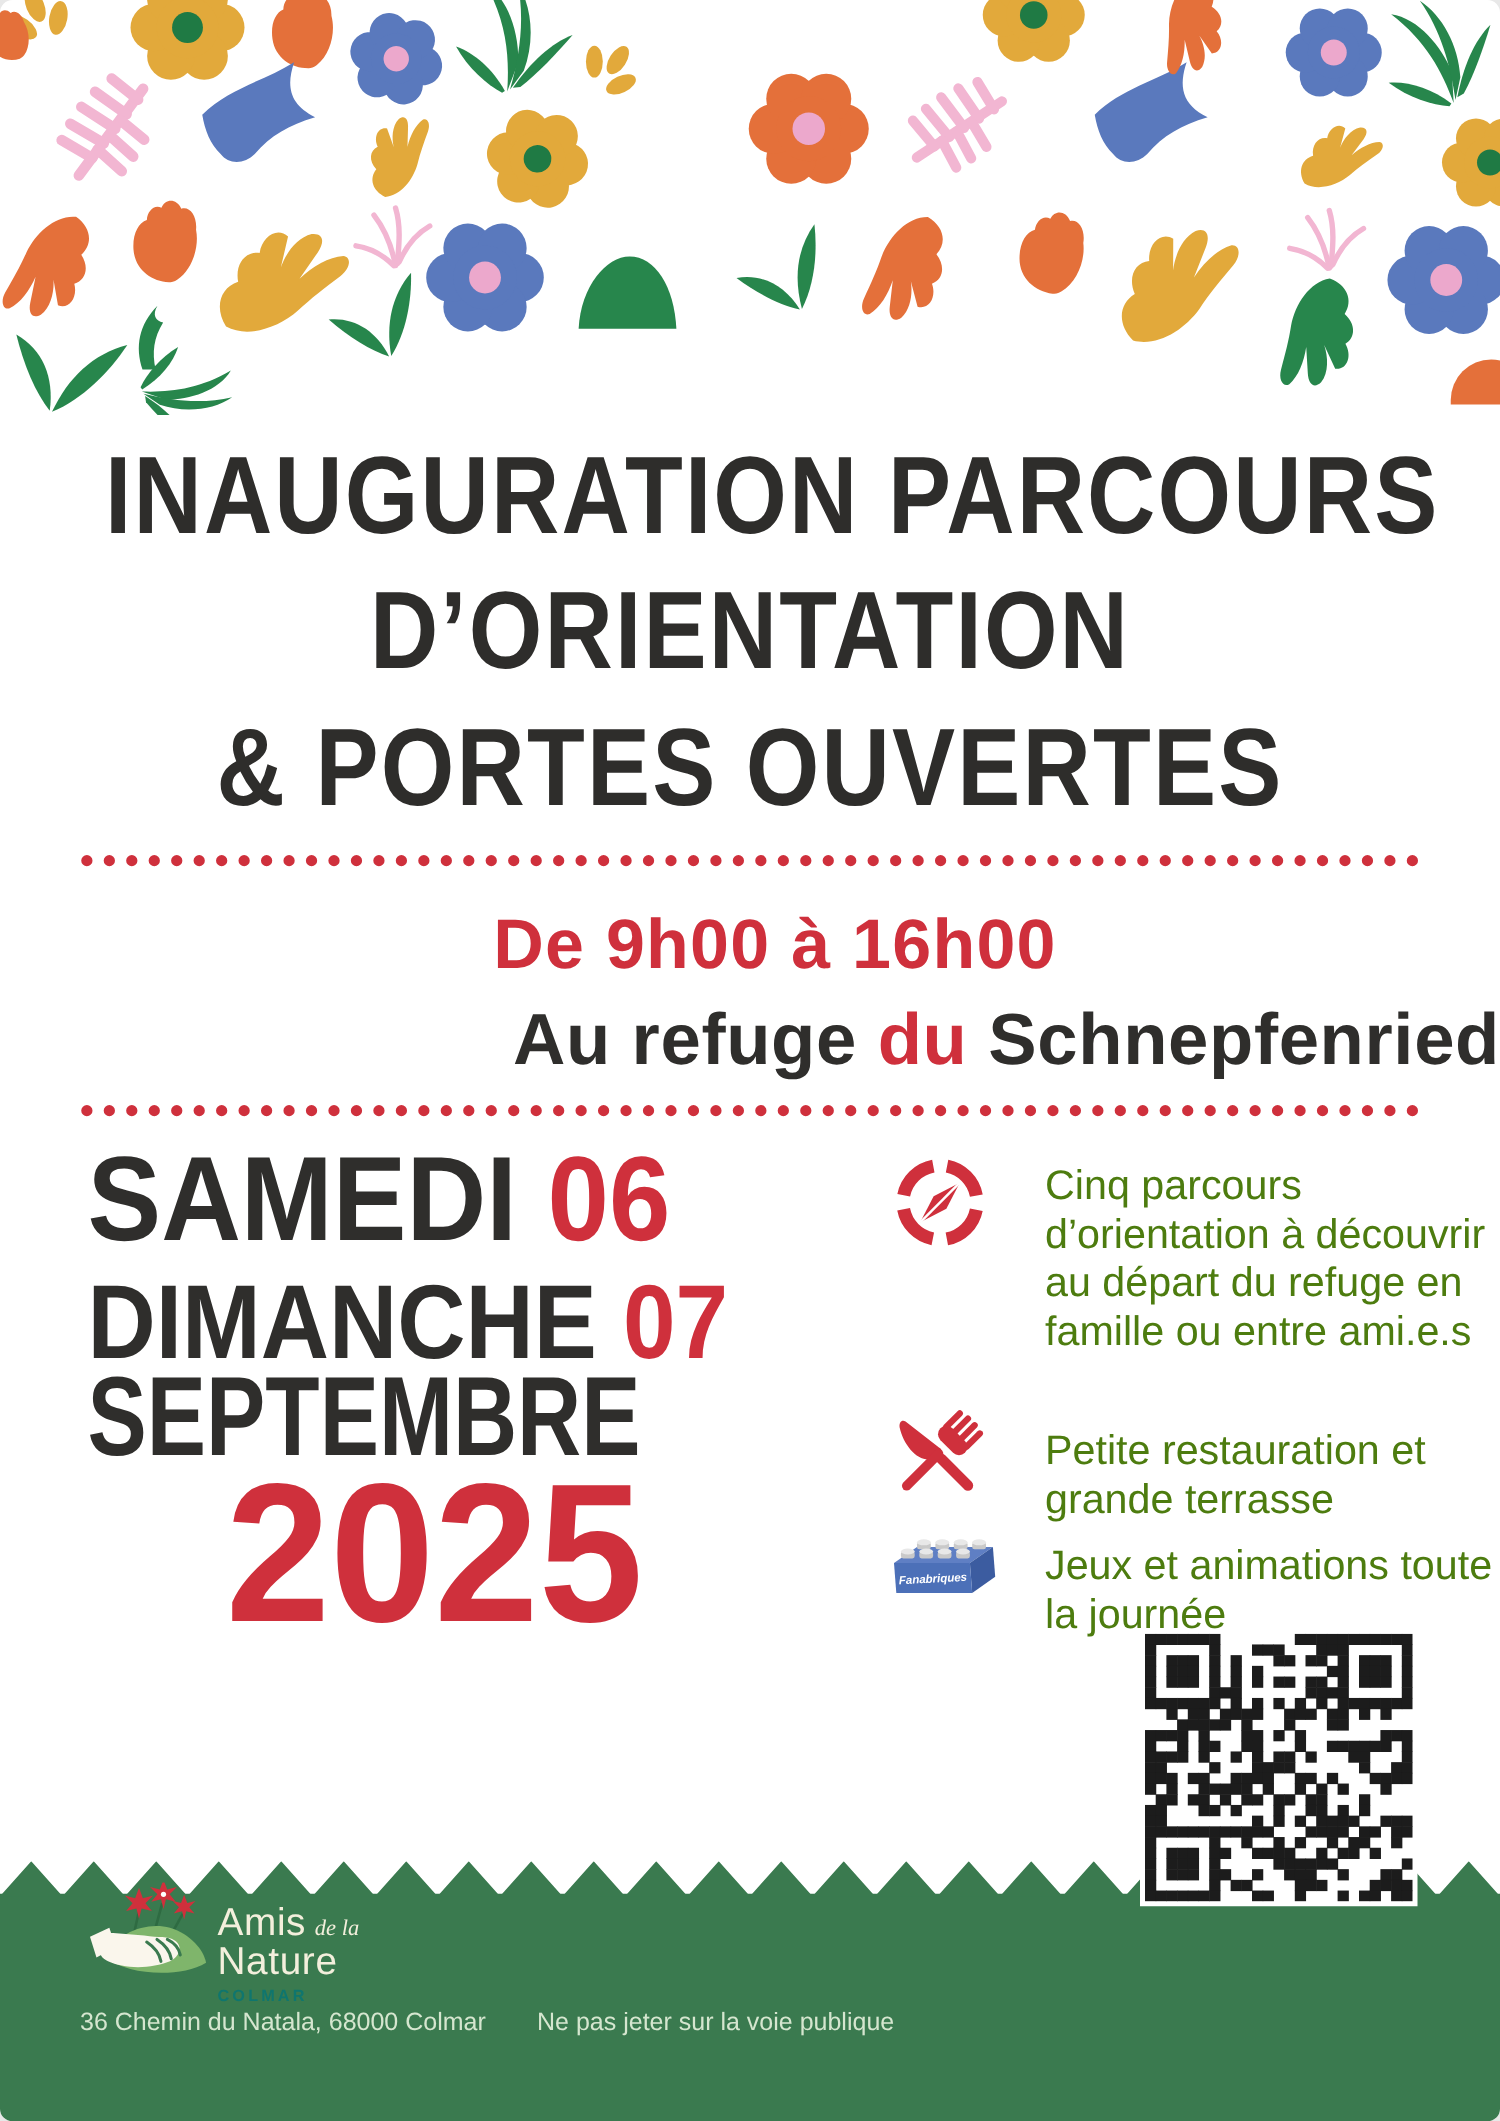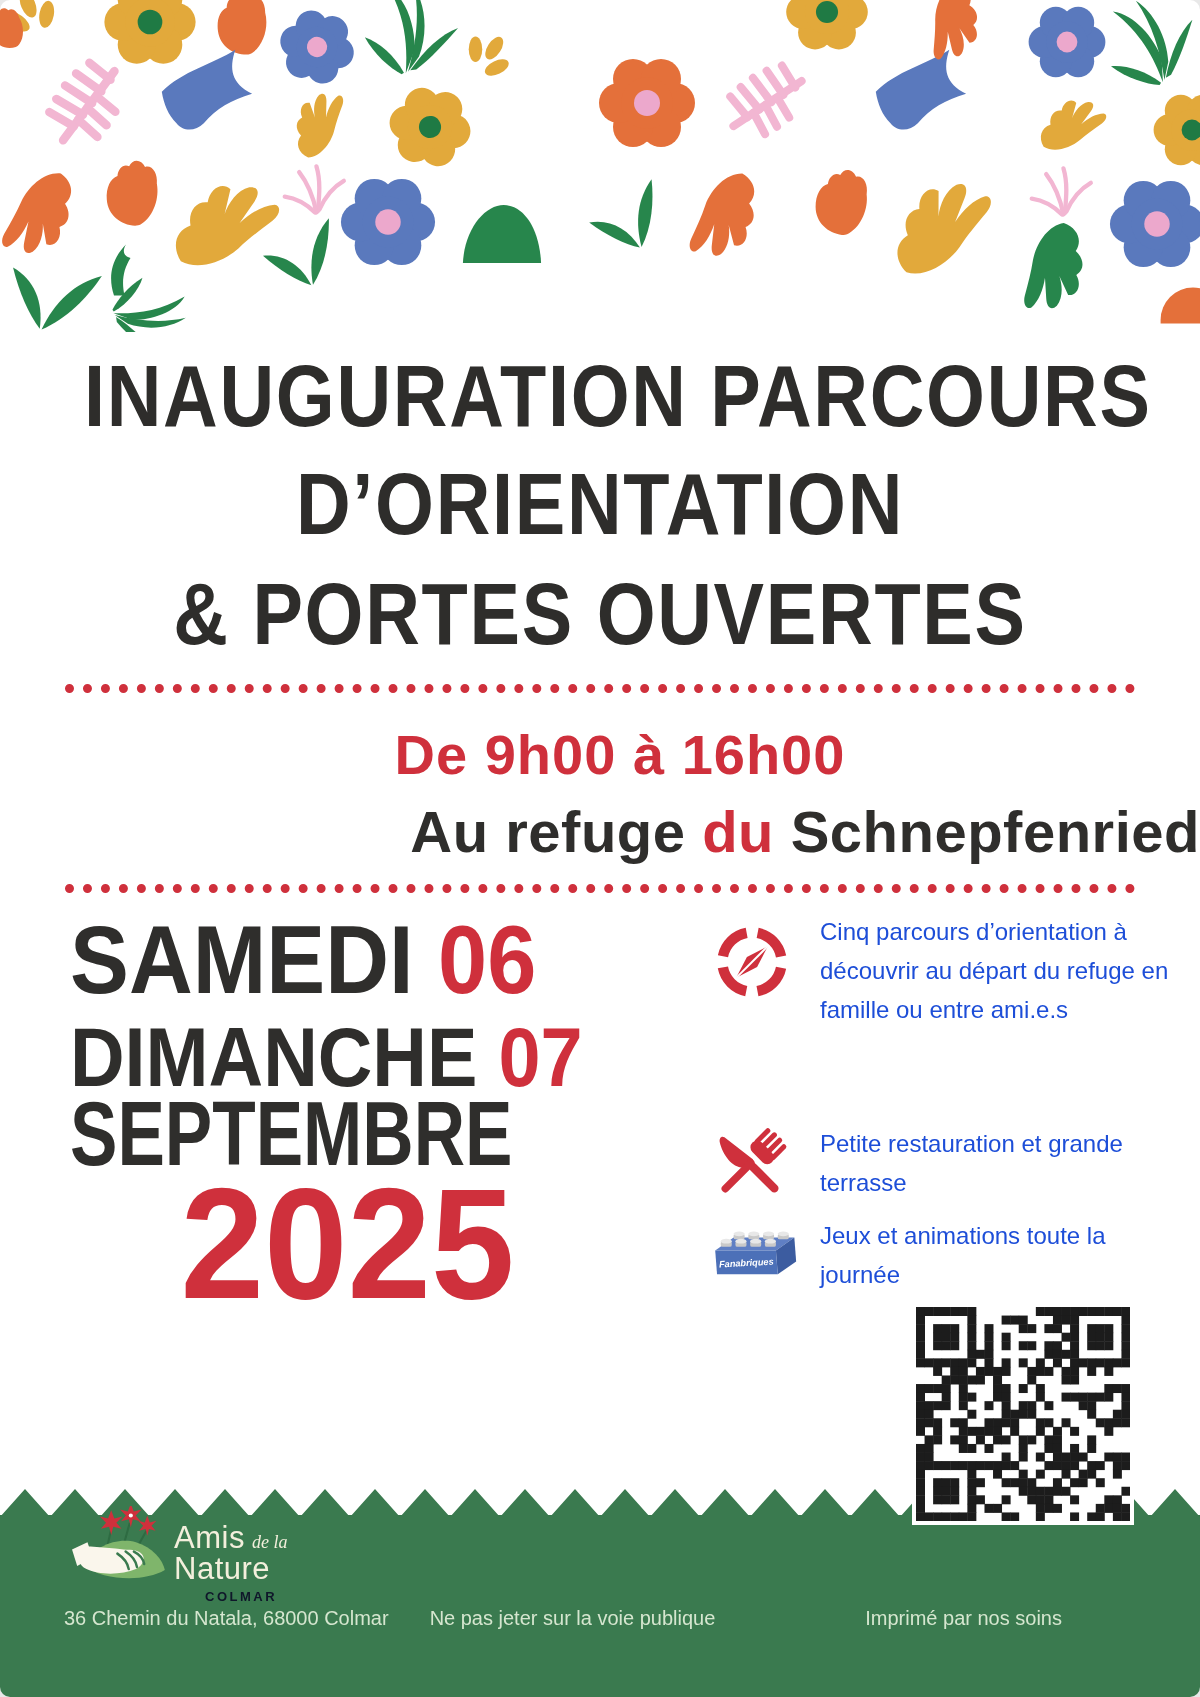--- a/index.html
+++ b/index.html
@@ -29,39 +29,39 @@
   .dl2{top:1013px;font-size:84px;transform:scale(0.90,1);}
   .dl3{top:1092px;font-size:90px;line-height:84px;transform:scale(0.79,1);}
   .year{position:absolute;left:70px;top:1168px;width:555px;text-align:center;
         font-size:158px;line-height:150px;font-weight:bold;color:#CF303C;
         transform:scale(0.95,1);transform-origin:center top;}
   
   .info-icon{position:absolute;}
   .ic-compass{left:712px;top:922px;width:80px;height:80px;}
   .ic-cutlery{left:708px;top:1122px;width:84px;height:84px;}
   .ic-lego{left:706px;top:1226px;width:92px;height:58px;}
-  .infotext{position:absolute;left:820px;margin:0;font-size:24px;line-height:39px;
-            color:#1d4ed8;}
+  .infotext{position:absolute;left:820px;margin:16px;font-size:33px;line-height:39px;
+            color:#4d7c0f;}
   .it1{top:912px;width:365px;}
   .it2{top:1124px;width:360px;}
   .it3{top:1216px;width:360px;}
   
   .qr{position:absolute;left:912px;top:1303px;width:222px;height:222px;background:#fff;
       z-index:6;padding:0;box-sizing:border-box;}
   .qr svg{position:absolute;left:4px;top:4px;}
   
   .zigzag{position:absolute;left:0;top:1489px;width:1200px;height:28px;z-index:2;}
   .footer{position:absolute;left:0;top:1515px;width:1200px;height:182px;background:#3A7A4F;z-index:1;}
   .logo{position:absolute;left:72px;top:1506px;z-index:4;display:flex;align-items:flex-start;}
   .logo-svg{width:98px;height:88px;}
   .logo-text{margin-left:4px;color:#F3EFDC;margin-top:16px;}
   .logo-row1{display:flex;align-items:baseline;}
   .logo-amis,.logo-nature{font-size:31px;line-height:31px;font-weight:normal;letter-spacing:0.5px;}
   .logo-script{font-family:"Liberation Serif",serif;font-style:italic;font-size:18px;margin-left:7px;}
-  .logo-city{font-size:13px;letter-spacing:2.5px;margin-top:5px;font-weight:bold;color:#0f172a;margin-left:31px;}
+  .logo-city{font-size:13px;letter-spacing:2.5px;margin-top:5px;font-weight:bold;color:#0f766e;}
   .contact{position:absolute;left:0;top:1560px;width:1062px;text-align:right;font-size:28px;
            color:#E7F1DE;z-index:4;letter-spacing:0.5px;}
   .addr{position:absolute;left:64px;top:1607px;font-size:20px;color:#D5E6CF;z-index:4;}
   .notice{position:absolute;left:0;top:1607px;width:1145px;text-align:center;font-size:20px;color:#D5E6CF;z-index:4;}
   .printed{position:absolute;left:0;top:1607px;width:1062px;text-align:right;font-size:20px;color:#D5E6CF;z-index:4;}
 </style>
 </head>
 <body>
 
 <div class="page">
@@ -693,15 +693,14 @@
         <span class="logo-amis">Amis</span>
         <span class="logo-script">de la</span>
       </div>
       <div class="logo-nature">Nature</div>
       <div class="logo-city">COLMAR</div>
     </div>
   </div>
 
   <div class="addr">36 Chemin du Natala, 68000 Colmar</div>
   <div class="notice">Ne pas jeter sur la voie publique</div>
-  <div class="printed">Imprimé par nos soins</div>
 
 </div>
 
 </body></html>

